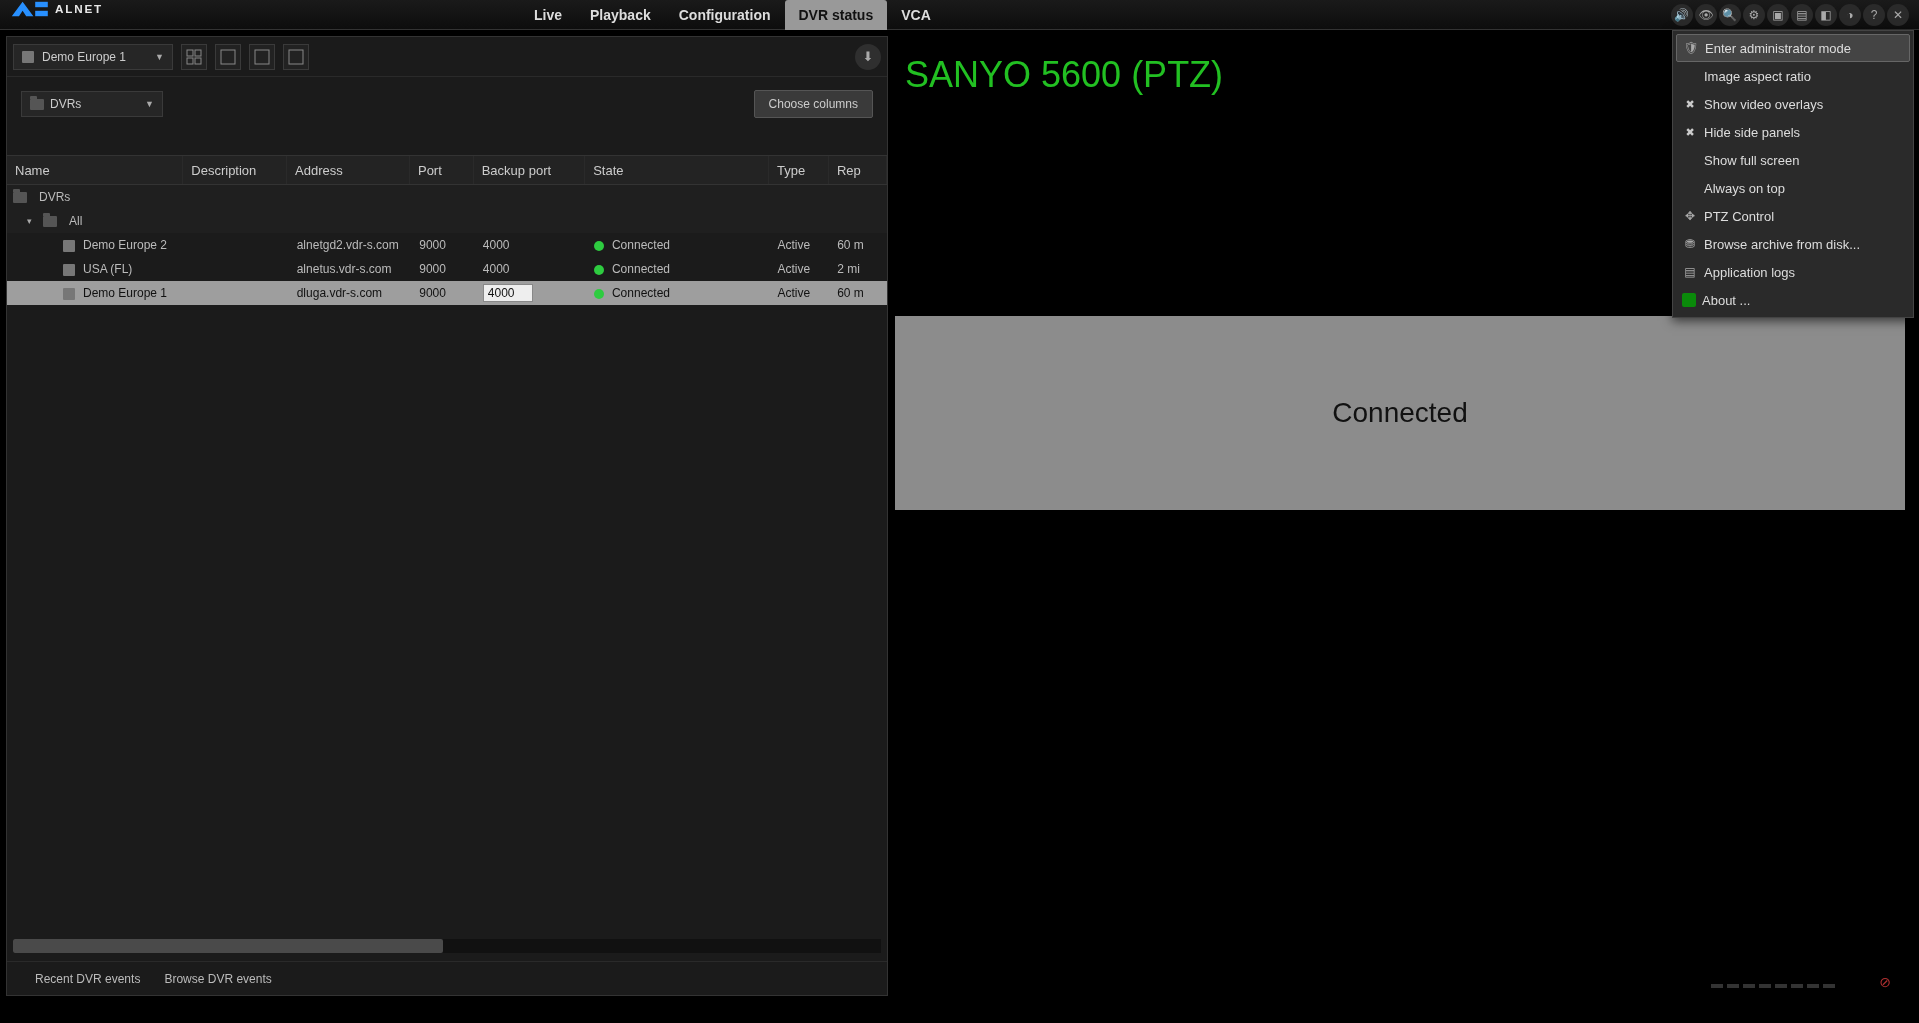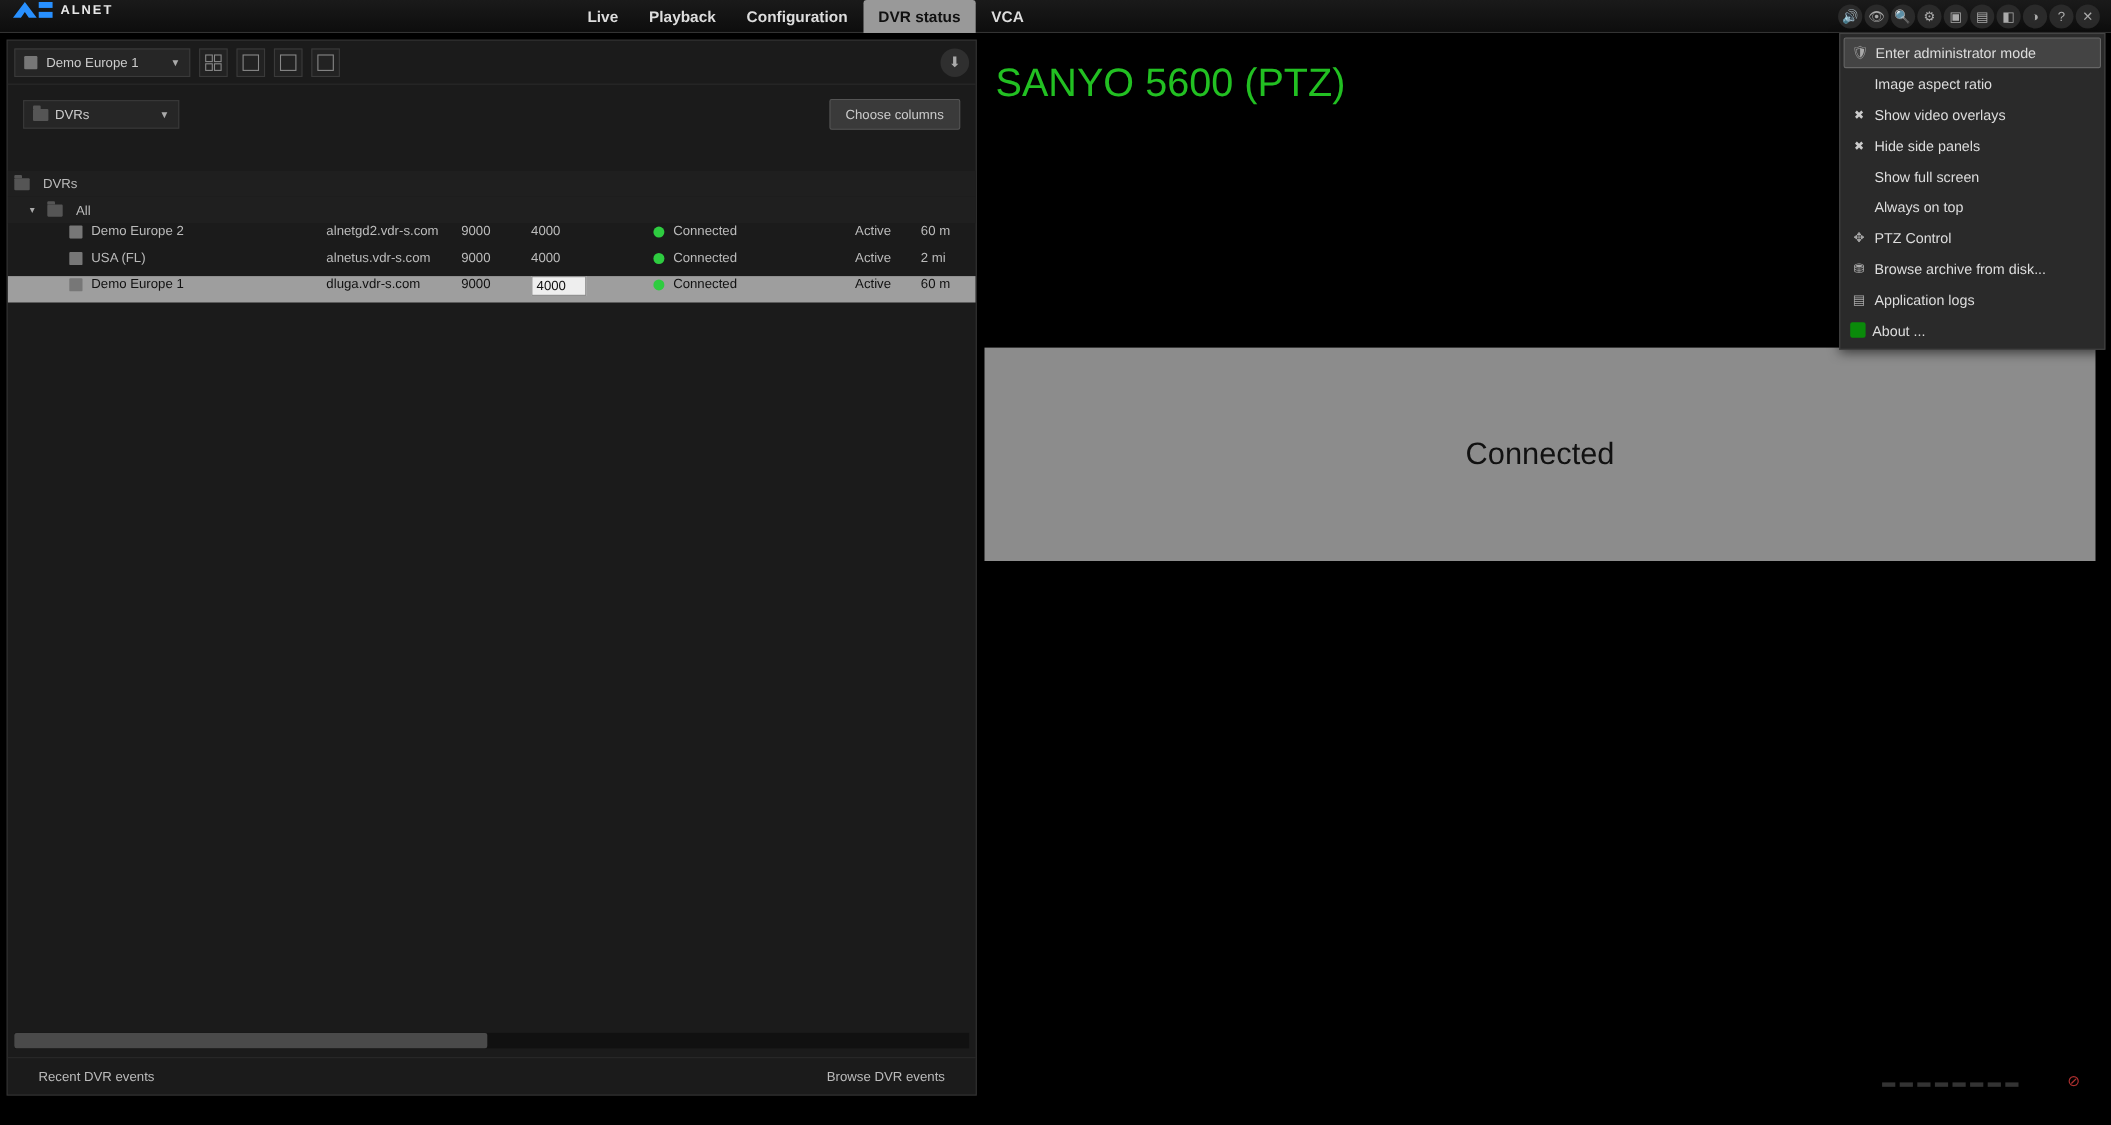--- a/index.html
+++ b/index.html
@@ -27,37 +27,37 @@
 
 #filterrow { height:54px; display:flex; align-items:center; padding:0 14px; }
 #dvrsdrop { width:142px; }
 #choosecols { margin-left:auto; height:28px; padding:0 14px; background:#3a3a3a; border:1px solid #555; color:#ccc; font-size:12px; cursor:pointer; border-radius:2px; display:flex; align-items:center; }
 
 
 #tablewrap { position:absolute; left:0; top:118px; right:0; bottom:64px; overflow:hidden; }
 #thead { height:30px; background:#232323; border-top:1px solid #333; border-bottom:1px solid #333; display:flex; color:#ccc; font-size:13px; }
 #thead .th { padding:0 8px; line-height:30px; border-right:1px solid #2a2a2a; overflow:hidden; white-space:nowrap; }
 .c0{width:184px} .c1{width:108px} .c2{width:128px} .c3{width:66px} .c4{width:116px} .c5{width:192px} .c6{width:62px} .c7{width:60px}
-.trow { height:24px; display:flex; align-items:flex-start; font-size:12px; color:#bbb; }
+.trow { height:24px; display:flex; align-items:center; font-size:12px; color:#bbb; }
 .trow .td { padding:0 8px; overflow:hidden; white-space:nowrap; }
 .grouprow { background:#1f1f1f; padding-left:6px; height:24px; line-height:24px; color:#bbb; display:flex; align-items:center; gap:6px; }
 .grouprow.sub { padding-left:20px; }
 .trow.selected { background:#9e9e9e; color:#111; }
 .trow.selected .td { color:#111; }
 .stateicon { width:10px; height:10px; border-radius:5px; background:#2ecc40; display:inline-block; margin-right:8px; vertical-align:middle; }
 .servericon { width:12px; height:12px; background:#777; display:inline-block; margin-right:8px; vertical-align:middle; border-radius:1px; }
 .foldericon { width:14px; height:11px; background:#555; display:inline-block; margin-right:6px; border-radius:1px; position:relative; }
 .foldericon::before { content:''; position:absolute; top:-3px; left:0; width:7px; height:3px; background:#555; border-radius:1px 1px 0 0; }
 .expcaret { font-size:9px; color:#aaa; width:10px; display:inline-block; }
 .editcell { background:#eee; color:#111; padding:1px 4px; border:1px solid #888; min-width:50px; display:inline-block; }
 
 #hscroll { position:absolute; left:6px; right:6px; bottom:42px; height:14px; background:#111; }
 #hscroll .thumb { position:absolute; left:0; top:0; height:14px; width:430px; background:#4a4a4a; border-radius:2px; }
 
-#bottomtabs { position:absolute; left:0; bottom:0; height:34px; display:flex; align-items:center; gap:24px; padding:0 28px; width:100%; border-top:1px solid #2a2a2a; font-size:12px;justify-content:space-between; }
+#bottomtabs { position:absolute; left:0; bottom:0; height:34px; display:flex; align-items:center; gap:24px; padding:0 28px; width:100%; border-top:1px solid #2a2a2a; font-size:12px; }
 #bottomtabs span { color:#bbb; cursor:pointer; }
 
 
 #videoarea { position:absolute; left:895px; top:36px; width:1010px; height:960px; background:#000; }
 #camtitle { position:absolute; left:10px; top:18px; font-size:36px; color:#22c022; font-weight:normal; }
 #videobox { position:absolute; left:0; top:280px; width:1010px; height:194px; background:#8c8c8c; display:flex; align-items:center; justify-content:center; color:#111; font-size:28px; }
 #bottomdots { position:absolute; right:70px; bottom:8px; display:flex; gap:4px; }
 .dot { width:12px; height:4px; background:#333; }
 #bottomx { position:absolute; right:14px; bottom:6px; color:#b03030; font-size:14px; cursor:pointer; }
 
@@ -140,20 +140,30 @@
   <div id="filterrow">
     <div class="dropdown" id="dvrsdrop">
       <span class="foldericon"></span>
       <span>DVRs</span>
       <span class="caret">▼</span>
     </div>
     <div id="choosecols">Choose columns</div>
   </div>
 
   <div id="tablewrap">
+    <div id="thead">
+      <div class="th c0">Name</div>
+      <div class="th c1">Description</div>
+      <div class="th c2">Address</div>
+      <div class="th c3">Port</div>
+      <div class="th c4">Backup port</div>
+      <div class="th c5">State</div>
+      <div class="th c6">Type</div>
+      <div class="th c7">Rep</div>
+    </div>
 
     <div class="grouprow">
       <span class="foldericon"></span>
       <span>DVRs</span>
     </div>
     <div class="grouprow sub">
       <span class="expcaret">▾</span>
       <span class="foldericon"></span>
       <span>All</span>
     </div>

